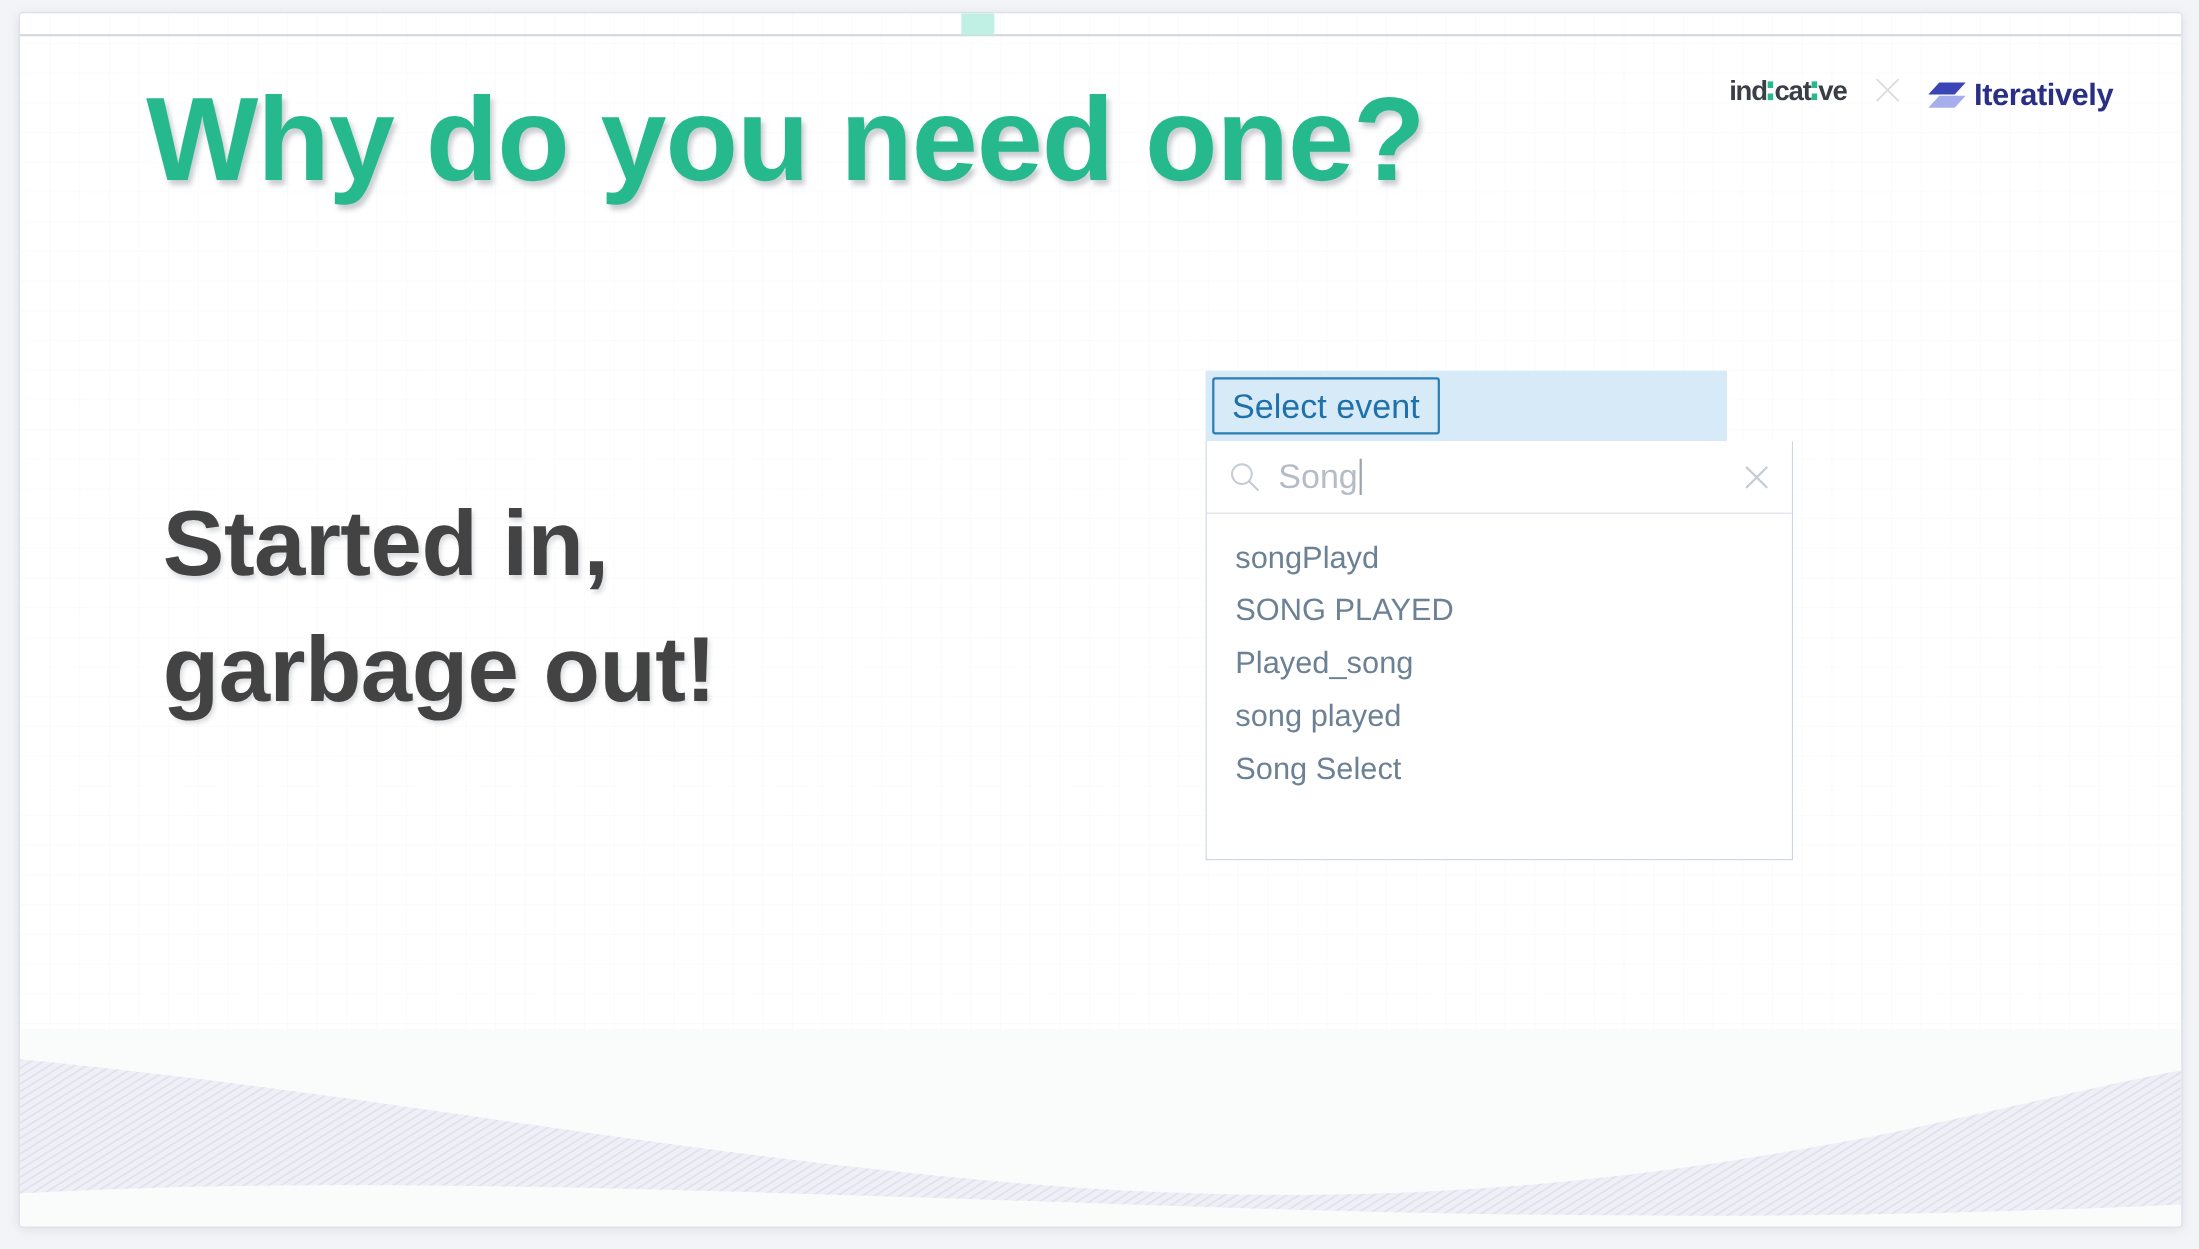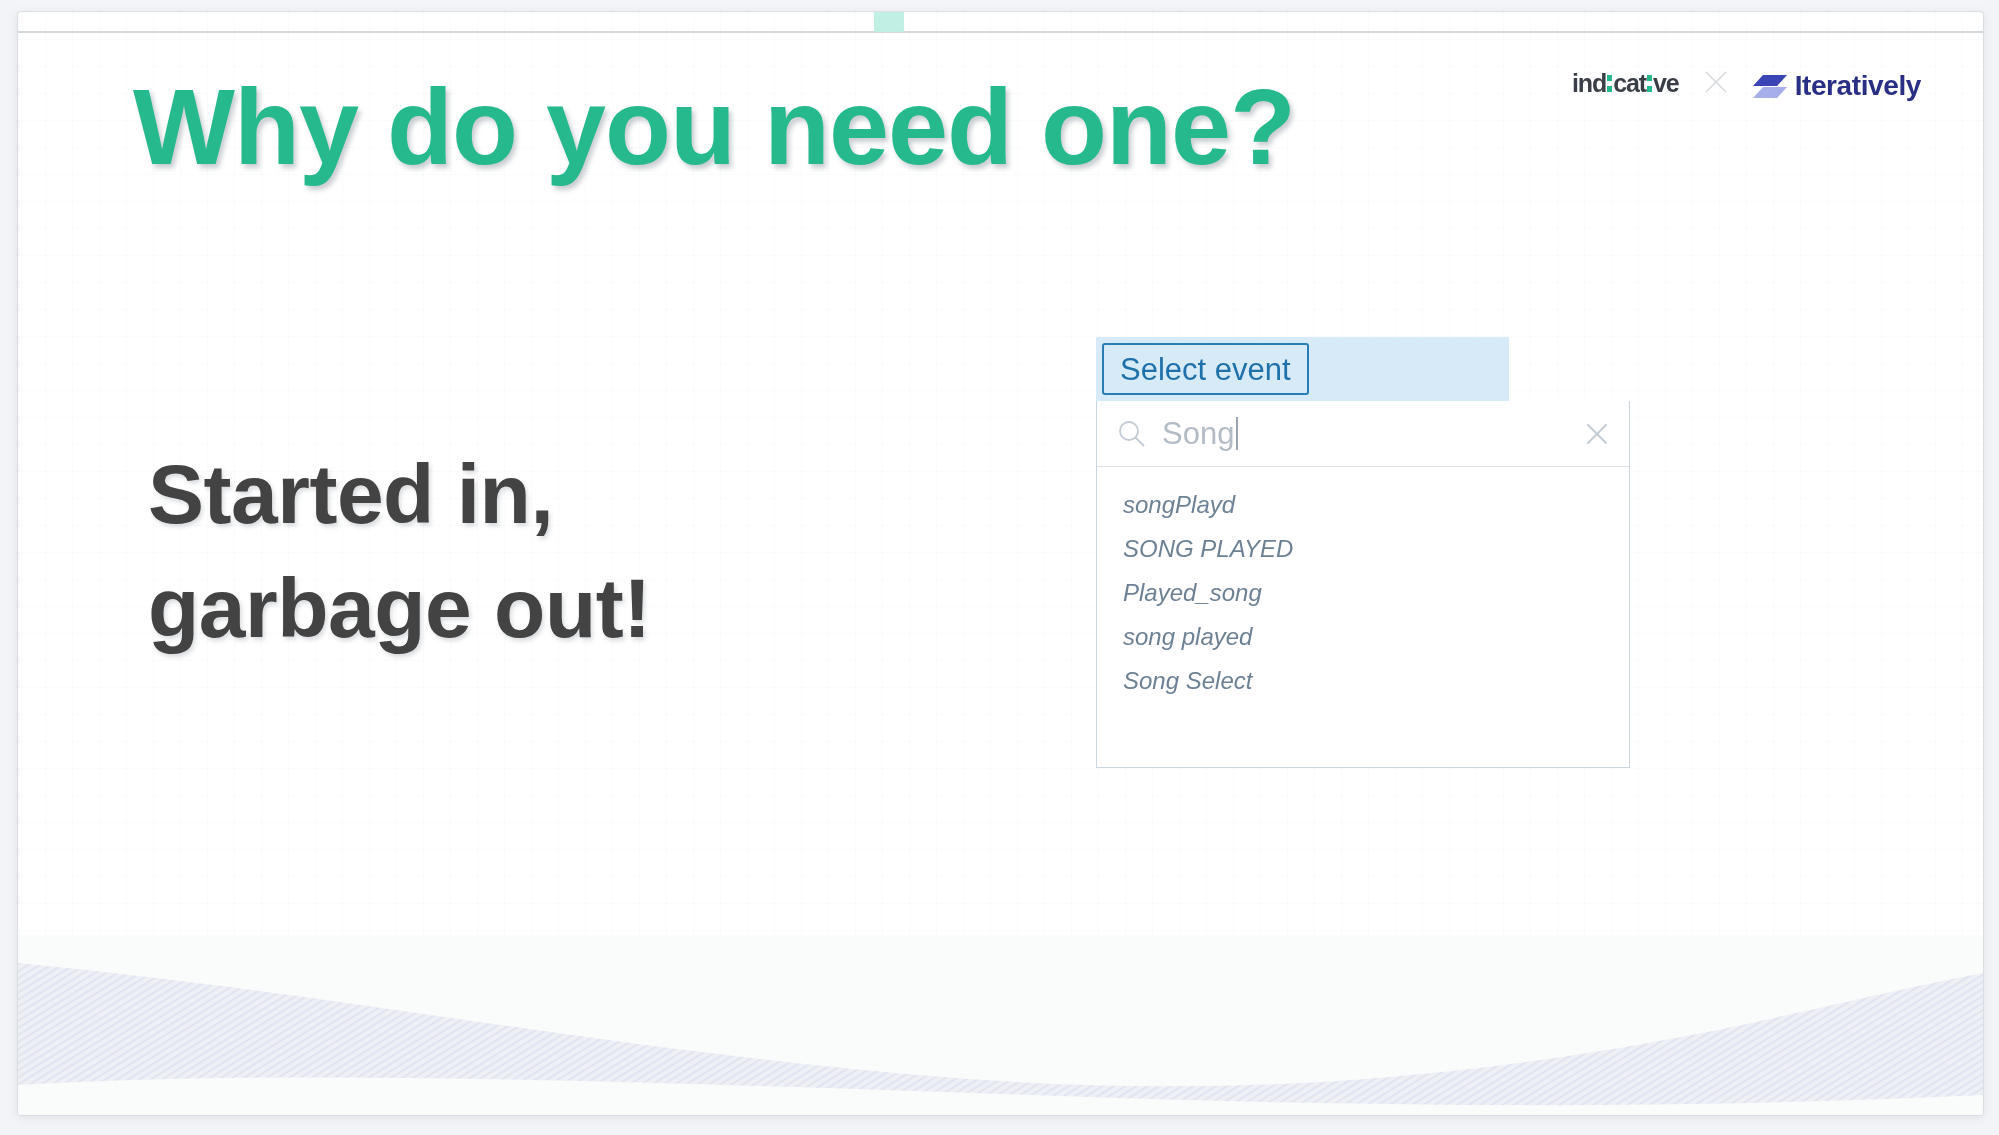--- a/index.html
+++ b/index.html
@@ -139,21 +139,21 @@
   
   .picker {
     position: absolute;
     left: 1078px;
     top: 325px;
     width: 474px;
   }
 
   .picker-header {
     position: relative;
-    width: 413px;
+    width: 474px;
     height: 64px;
     background: #d7eaf7;
     display: flex;
     align-items: center;
   }
   .select-event-box {
     margin-left: 6px;
     height: 52px;
     padding: 0 16px;
     display: flex;
@@ -203,27 +203,26 @@
     background: #9aa3ae;
     margin-left: 2px;
   }
   .clear-icon { flex: 0 0 auto; width: 28px; height: 28px; cursor: pointer; }
 
   .option-list {
     padding: 16px 0 58px 0;
     min-height: 300px;
   }
   .option-item {
-    font-size: 24px;
+    font-size: 28px;
     color: #6d8195;
     line-height: 1;
     padding: 10px 0 10px 26px;
     white-space: nowrap;
     cursor: pointer;
-    font-style: italic;
   }
 
   
   .wave-zone {
     position: absolute;
     left: 0;
     bottom: 0;
     width: 1965px;
     height: 180px;
     overflow: hidden;

